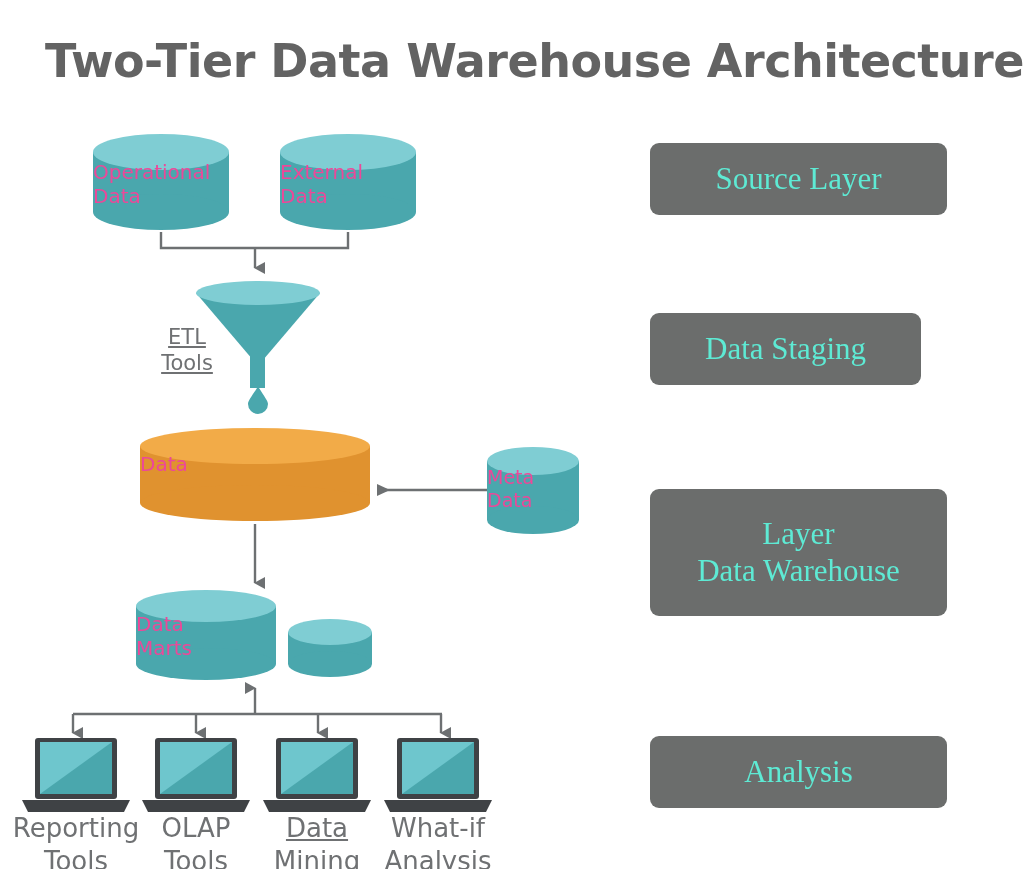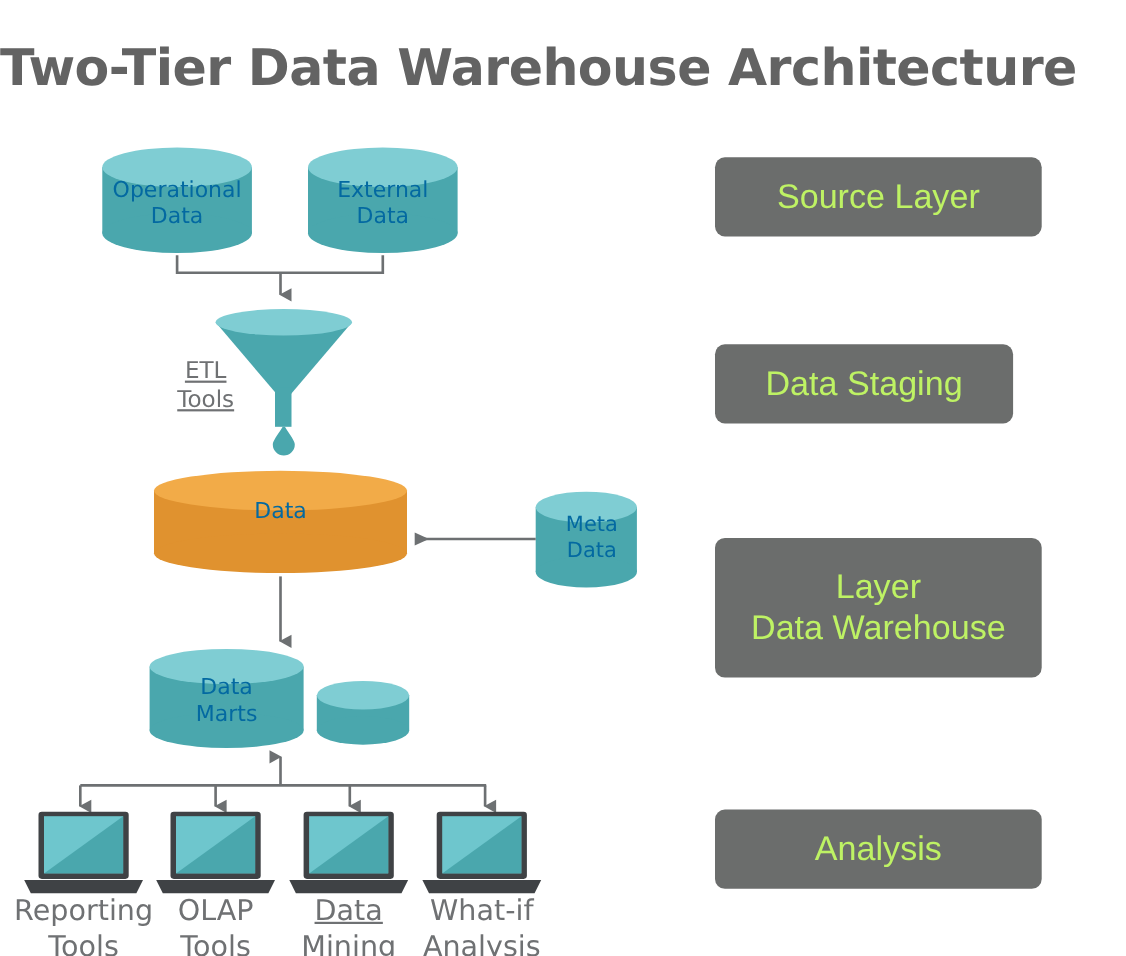--- a/index.html
+++ b/index.html
@@ -19,47 +19,47 @@
     left: 0;
     top: 0;
     width: 1024px;
     height: 869px;
   }
   #title {
     position: absolute;
     left: 0;
     top: 34px;
     width: 1024px;
-    text-align: left;
+    text-align: right;
     font-family: "DejaVu Sans", "Liberation Sans", sans-serif;
     font-size: 46px;
     font-weight: bold;
     letter-spacing: -0.5px;
     color: #636363;
     white-space: nowrap;
   }
   .layer-box {
     position: absolute;
     background: #6b6d6c;
     border-radius: 9px;
-    color: #bef264;
+    color: #5eead4;
     display: flex;
     align-items: center;
     justify-content: center;
     text-align: center;
     font-size: 31px;
     line-height: 1.18;
     font-weight: normal;
-    font-family: Liberation Sans, sans-serif;
+    font-family: Liberation Serif, serif;
   }
   .cyl-label {
     position: absolute;
     width: 100%;
-    text-align: center;
-    color: #0369a1;
+    text-align: left;
+    color: #ec4899;
     font-size: 20px;
     line-height: 1.22;
     font-family: "DejaVu Sans", "Liberation Sans", sans-serif;
     pointer-events: none;
   }
   .gray-label {
     position: absolute;
     color: #6f7173;
     font-size: 21px;
     line-height: 1.25;

